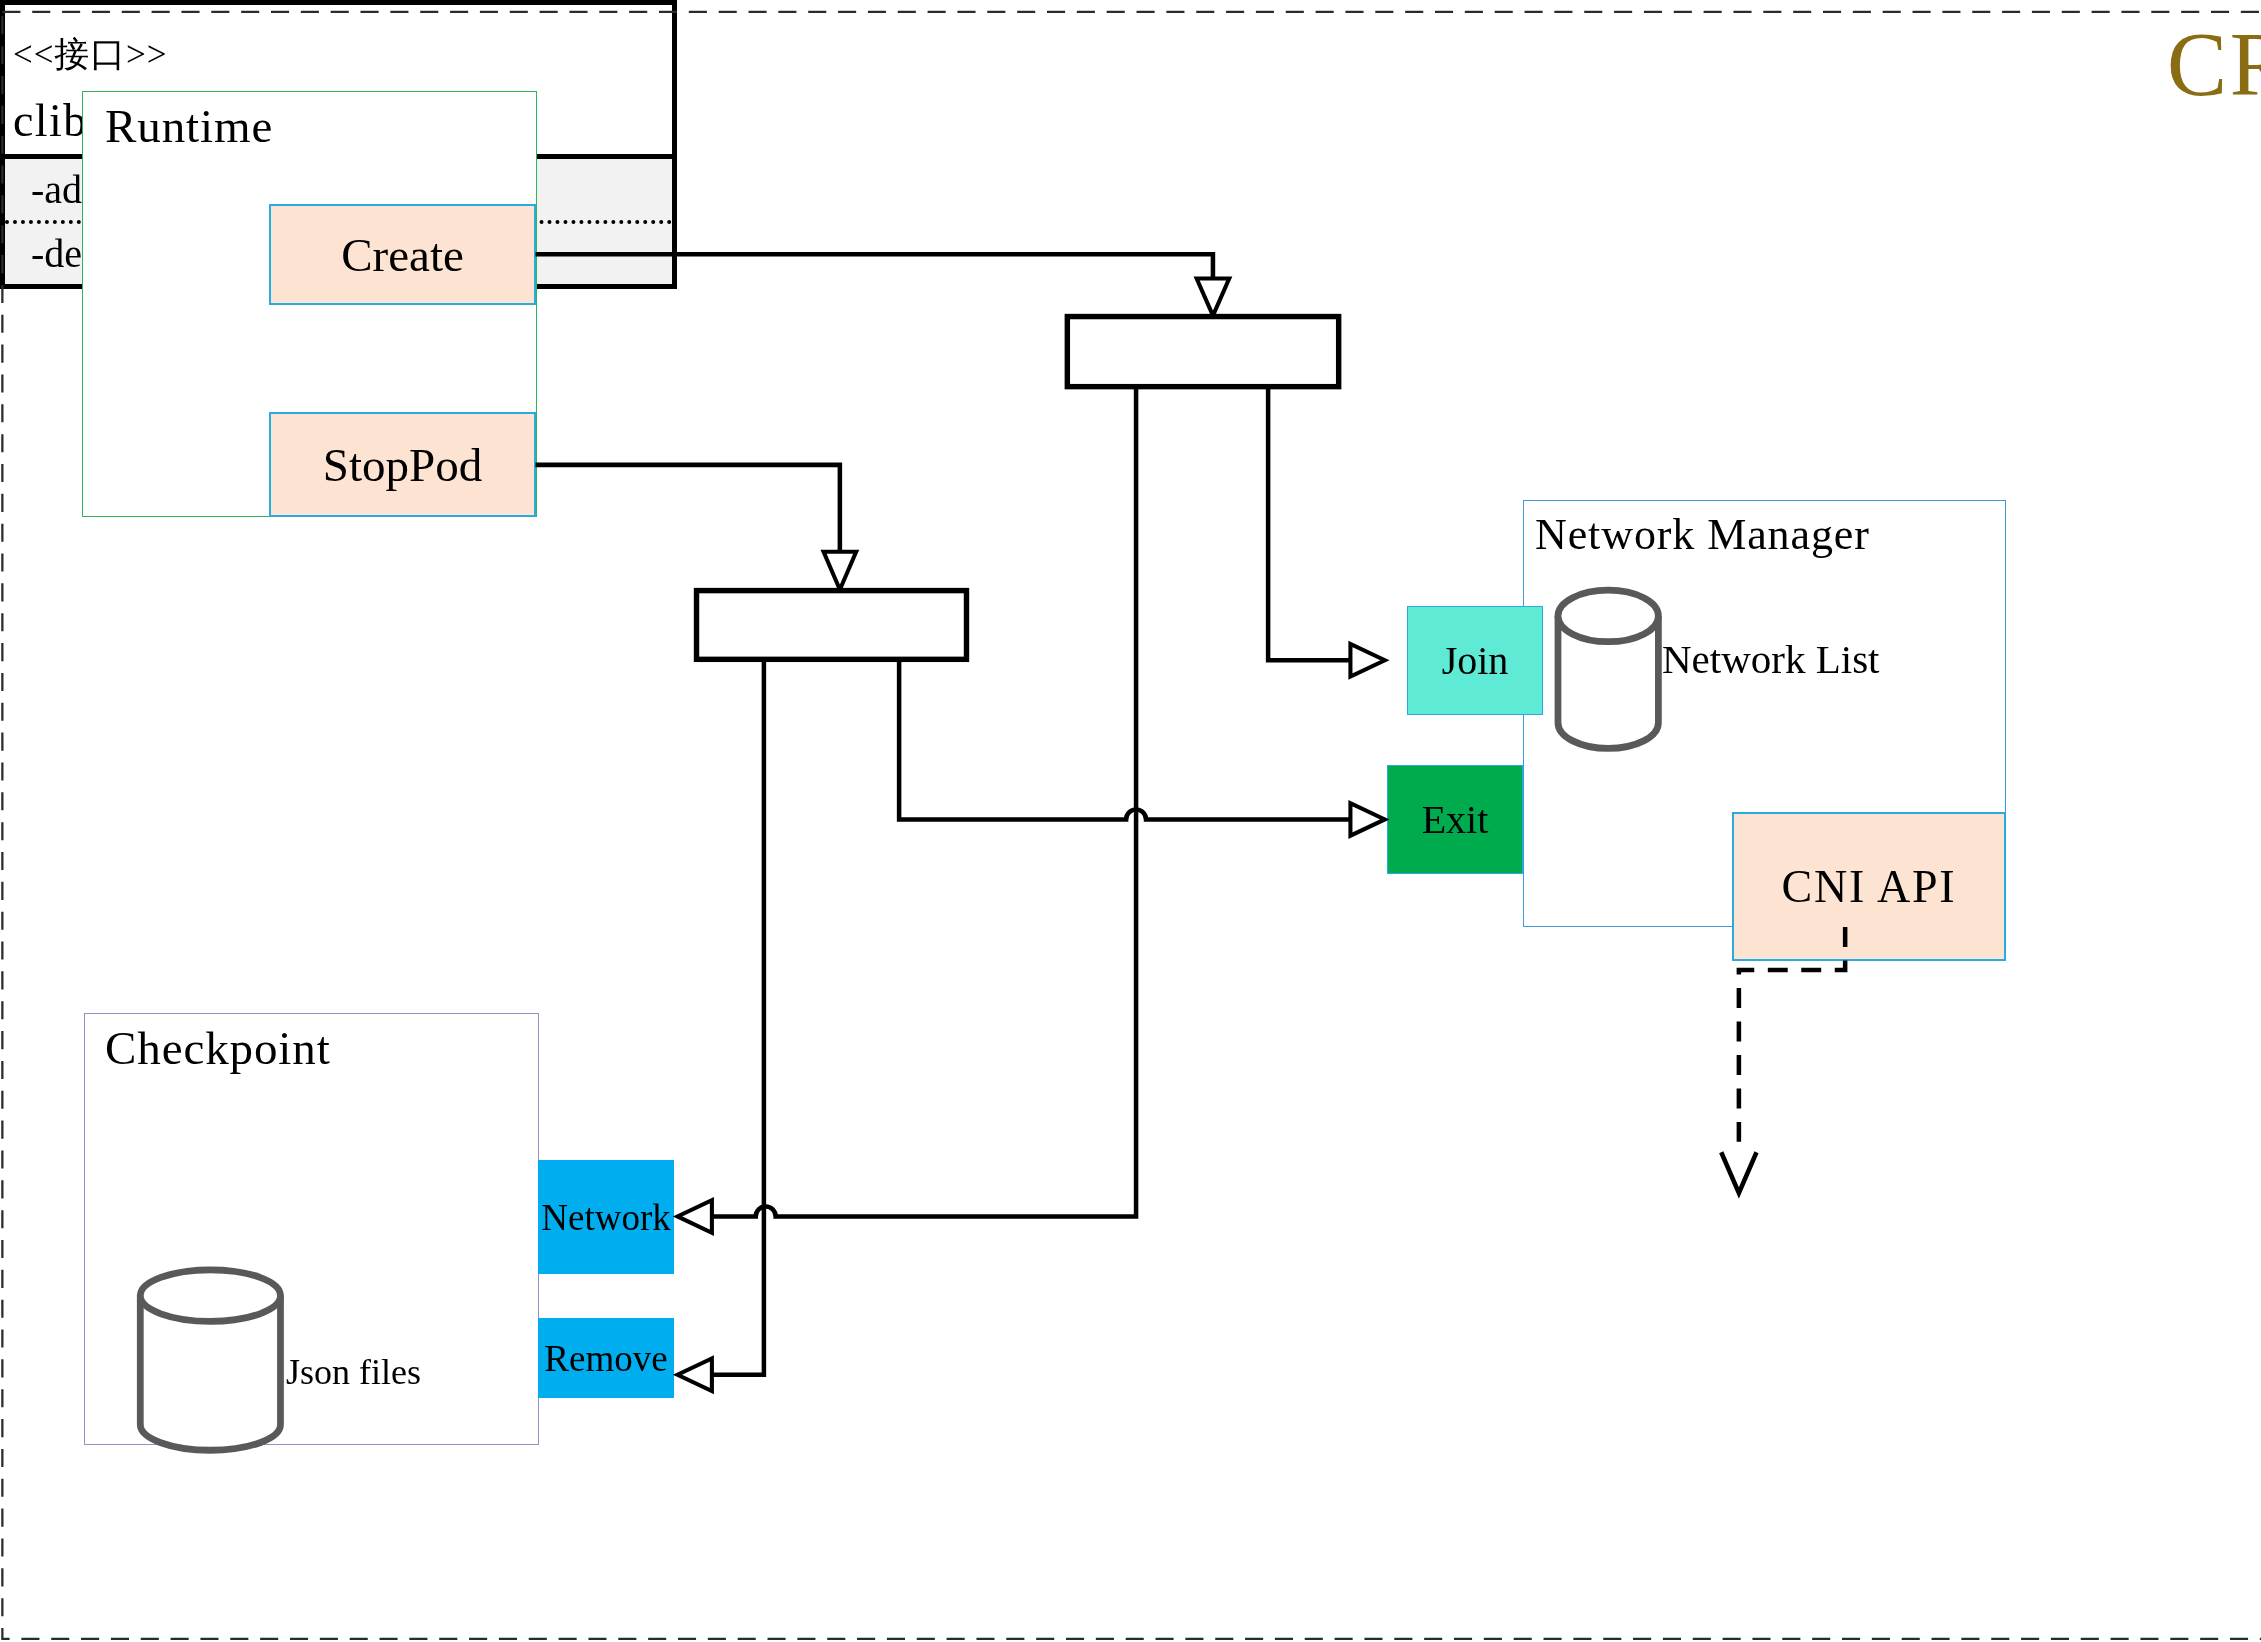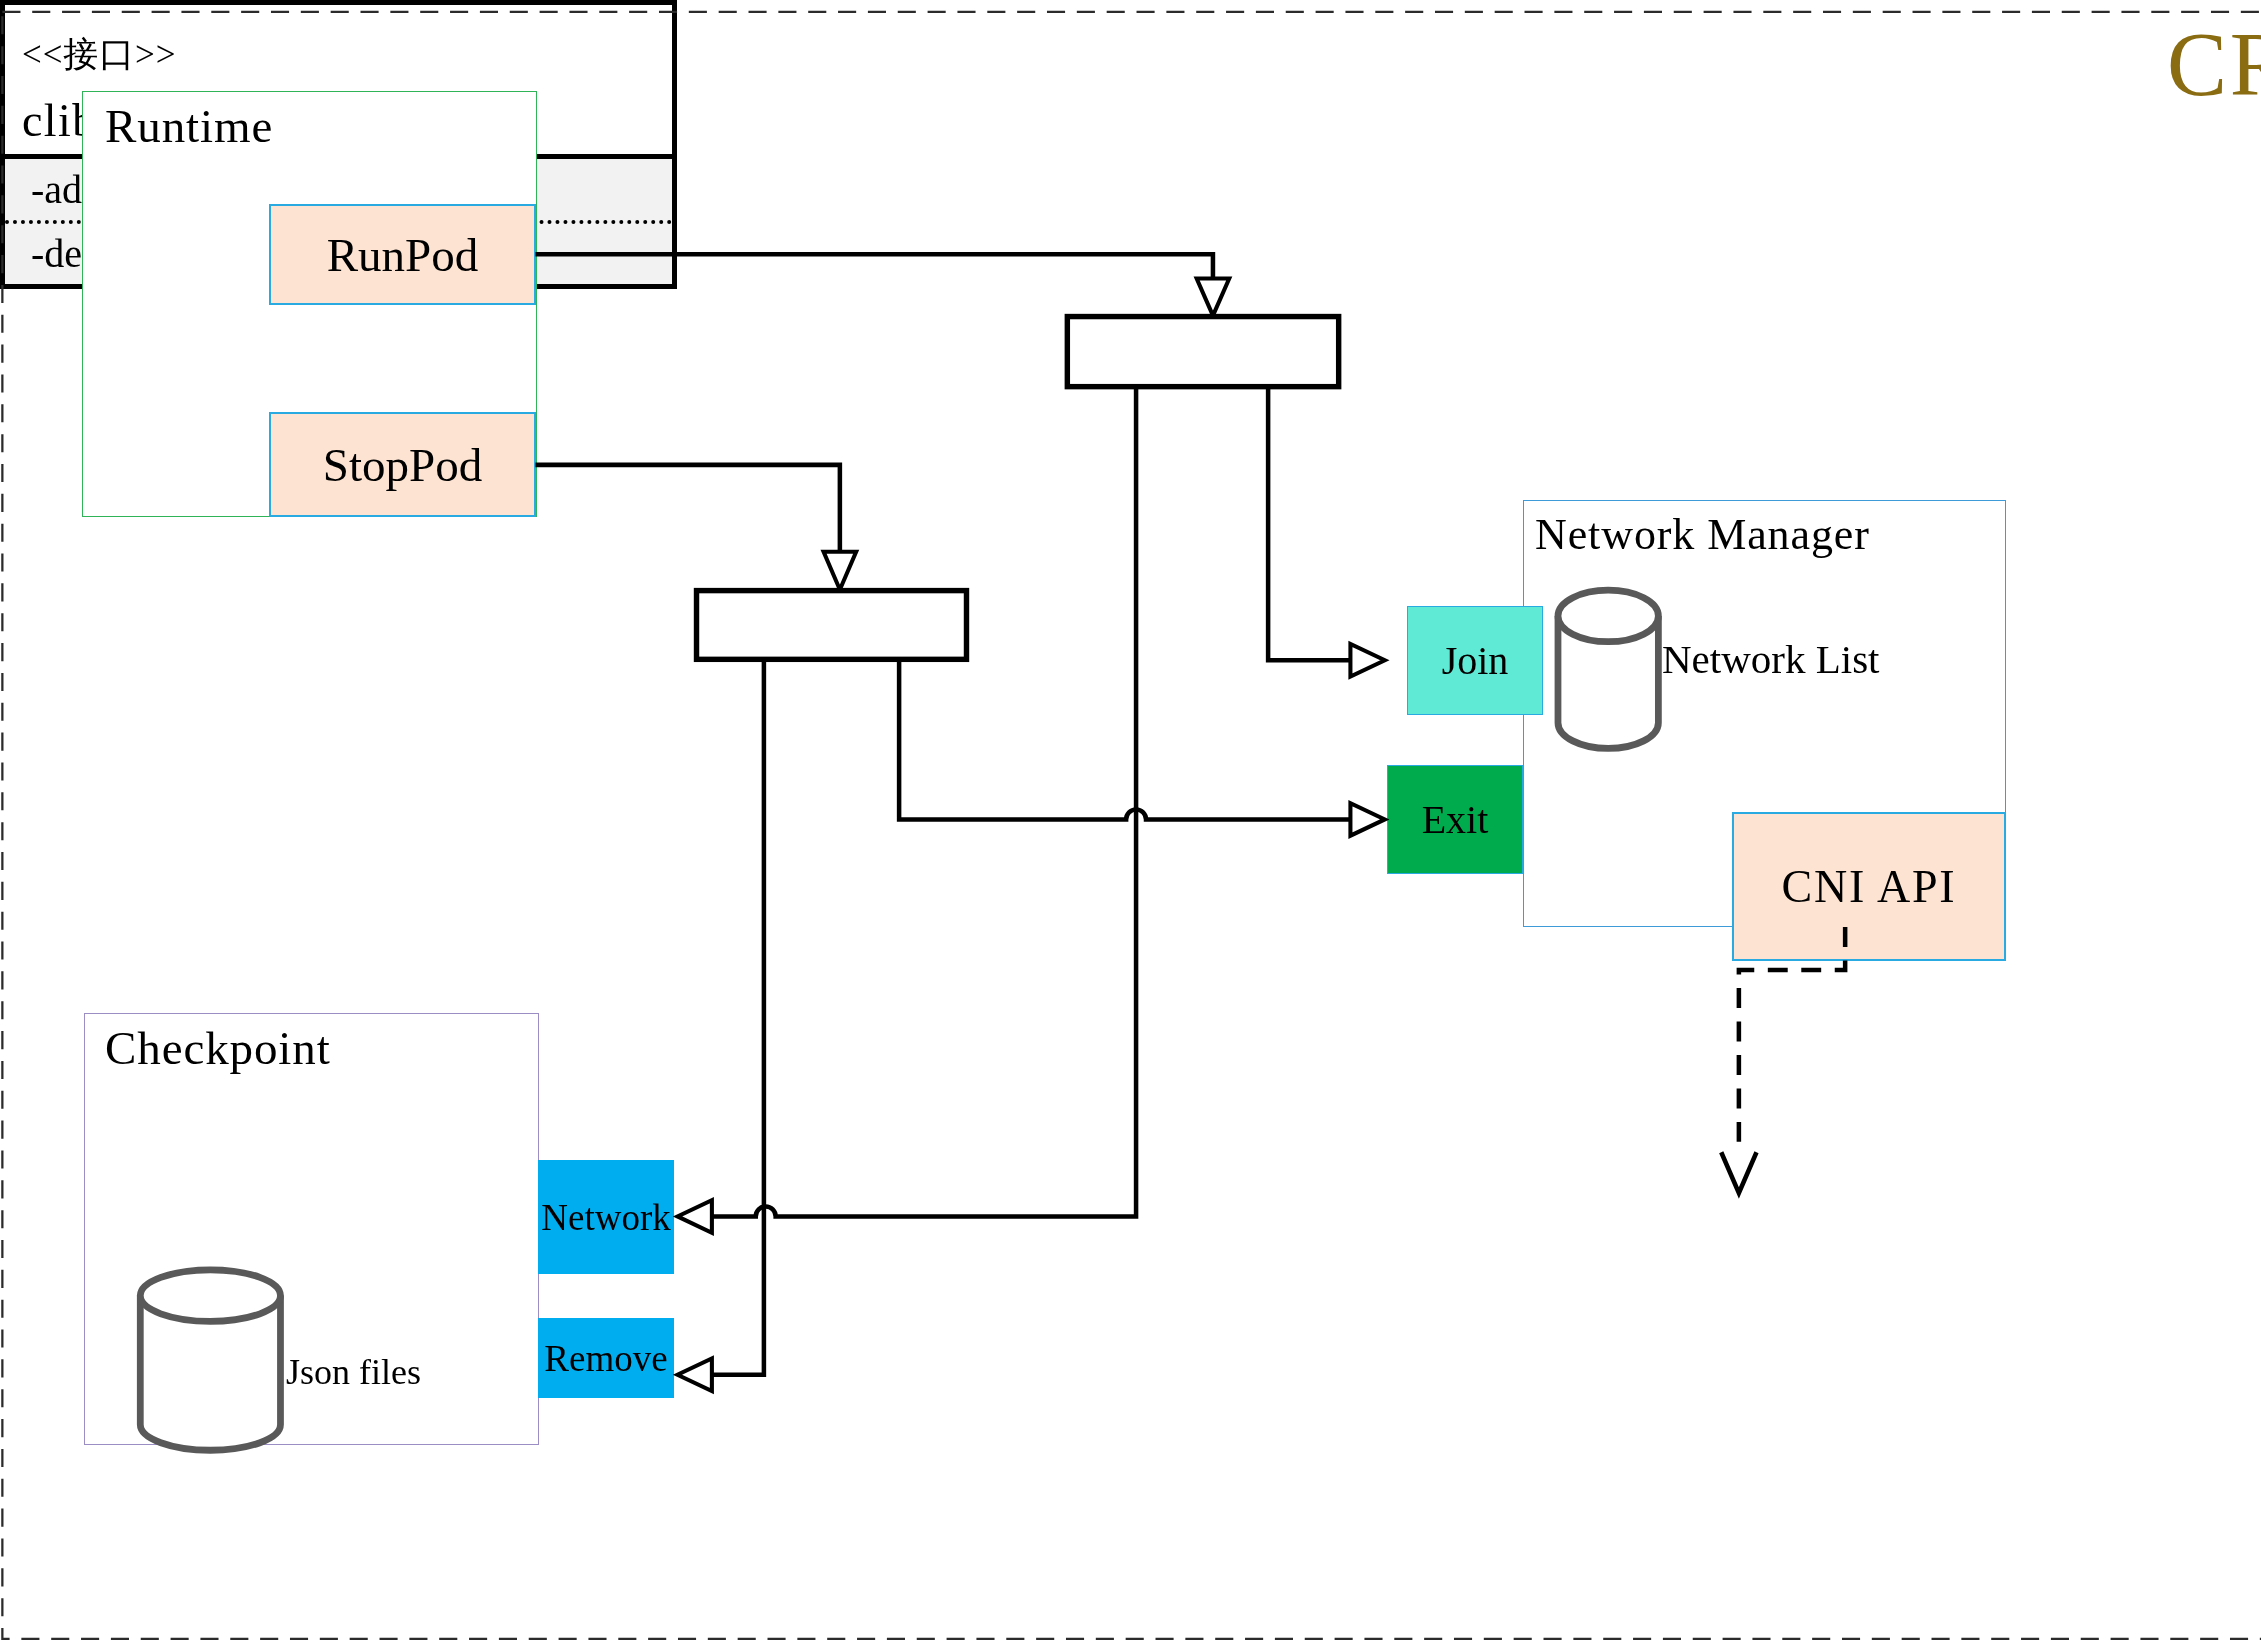--- a/index.html
+++ b/index.html
@@ -38,39 +38,39 @@
   #network-list-label{left:1662px;top:635px;font-size:41px;z-index:2;white-space:nowrap;}
   #join-btn{left:1387px;top:606px;width:136px;height:109px;background:#5eead4;border:1.8px solid #29ABE2;font-size:40px;margin-left:20px;}
   #exit-btn{left:1387px;top:765px;width:136px;height:109px;background:#00AB4E;border:1.8px solid #29ABE2;font-size:40px;}
   #cni-api-box{left:1732px;top:812px;width:274px;height:149px;background:#FCE3D2;border:2.3px solid #29ABE2;font-size:46px;letter-spacing:1.8px;}
   
   #clibcni-box{
     left:1402px;top:1196px;width:667px;height:279px;
     border:5.9px solid #000;background:#fff;z-index:2;
     display:flex;flex-direction:column;
   }
-  #clibcni-head{height:149px;padding-left:17px;background:#fff;}
+  #clibcni-head{height:149px;padding-left:8px;background:#fff;}
   #clibcni-stereotype{margin-top:26px;font-size:35px;letter-spacing:0.9px;}
   #clibcni-name{margin-top:16.3px;font-size:46px;letter-spacing:1.4px;}
   #clibcni-divider{border-top:5.9px solid #000;height:0;}
   #clibcni-methods{flex:1;background:#F2F2F2;display:flex;flex-direction:column;}
   .method-row{flex:1;display:flex;align-items:center;padding-left:26px;font-size:40px;white-space:nowrap;}
   .method-row.first{border-bottom:4.5px dotted #000;}
 </style>
 </head>
 <body>
 
 <div id="canvas">
 
   <div id="cri" class="title">CRI</div>
 
   <div id="runtime-box" class="abs"></div>
   <div id="runtime-title" class="title">Runtime</div>
   <div id="runpod-btn" class="btn">
-    <span>RunPod</span>
+    <span>Create</span>
   </div>
   <div id="stoppod-btn" class="btn">
     <span>StopPod</span>
   </div>
 
   <div id="checkpoint-box" class="abs"></div>
   <div id="checkpoint-title" class="title">Checkpoint</div>
   <div id="json-files-label" class="abs">Json files</div>
   <div id="create-btn" class="btn">
     <span>Network</span>

